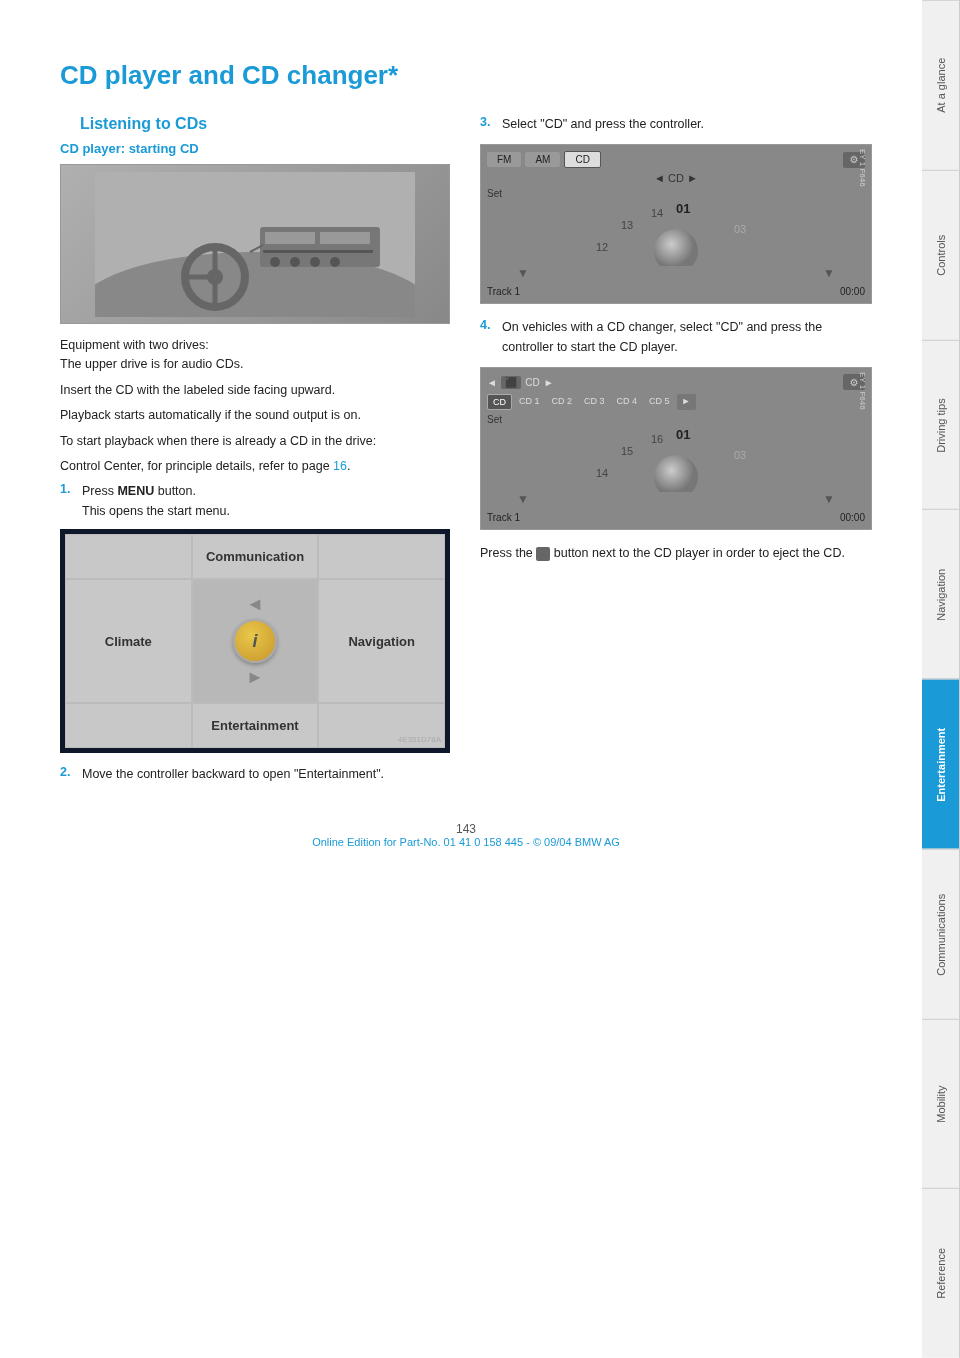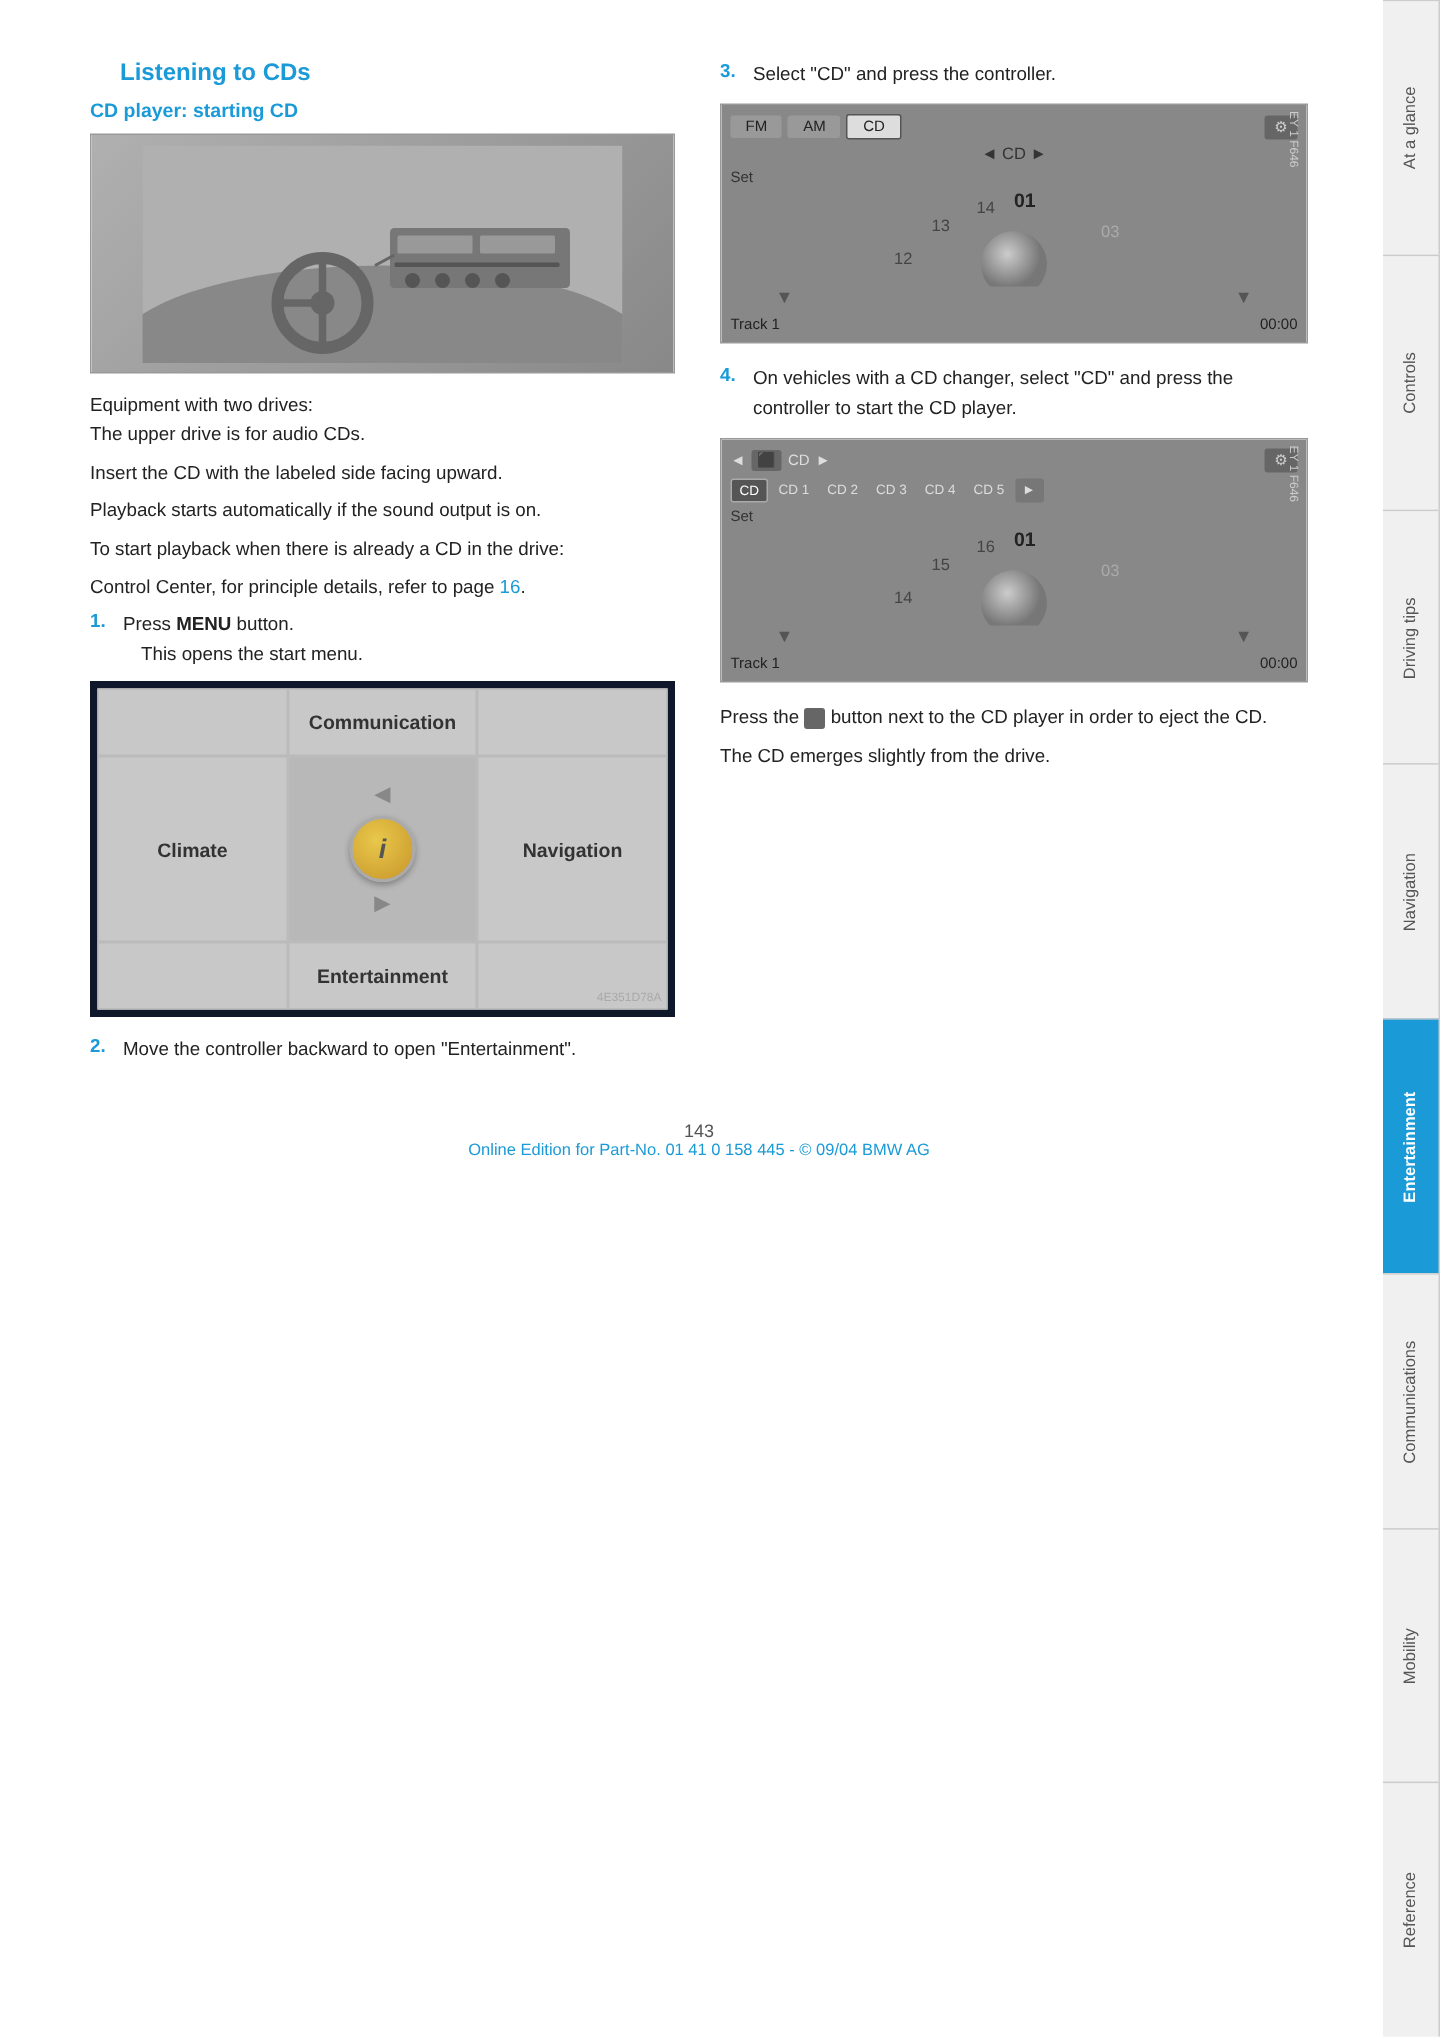--- a/index.html
+++ b/index.html
@@ -203,21 +203,21 @@
       color: #1a9ad7;
       min-width: 16px;
       font-size: 12.5px;
     }
     .step-text {
       font-size: 12.5px;
       line-height: 1.55;
       flex: 1;
     }
     .step-sub {
-      margin-left: 12px;
+      margin-left: 0;
       font-size: 12.5px;
       line-height: 1.55;
     }
 
     .bold-text {
       font-weight: bold;
     }
 
     
     .link {
@@ -273,20 +273,21 @@
   <div class="sidebar-tab">
     <span>Mobility</span>
   </div>
   <div class="sidebar-tab">
     <span>Reference</span>
   </div>
 </div>
 
 <div class="main-content">
 
+  <h1 class="page-title">CD player and CD changer*</h1>
 
   <div class="two-col">
 
     <div class="col-left">
 
       <h2 class="section-heading">Listening to CDs</h2>
       <h3 class="sub-heading">CD player: starting CD</h3>
 
       <div class="screenshot-box" style="height:160px; margin-bottom:12px;">
         <div class="car-image">
@@ -473,21 +474,20 @@
 
           <div class="ui-track-bar">
             <span>Track 1</span>
             <span>00:00</span>
           </div>
         </div>
         <div style="position:absolute; right:4px; top:4px; font-size:8px; color:#ccc; writing-mode:vertical-rl;">EY 1 F646</div>
       </div>
 
       <p class="body-text">Press the <span class="small-btn-icon"></span> button next to the CD player in order to eject the CD.</p>
-      <p class="body-text">The CD emerges slightly from the drive.</p>
 
     </div>
   </div>
 
   <div class="page-number">143</div>
   <div class="page-footer">Online Edition for Part-No. 01 41 0 158 445 - © 09/04 BMW AG</div>
 
 </div>
 
 </body></html>

